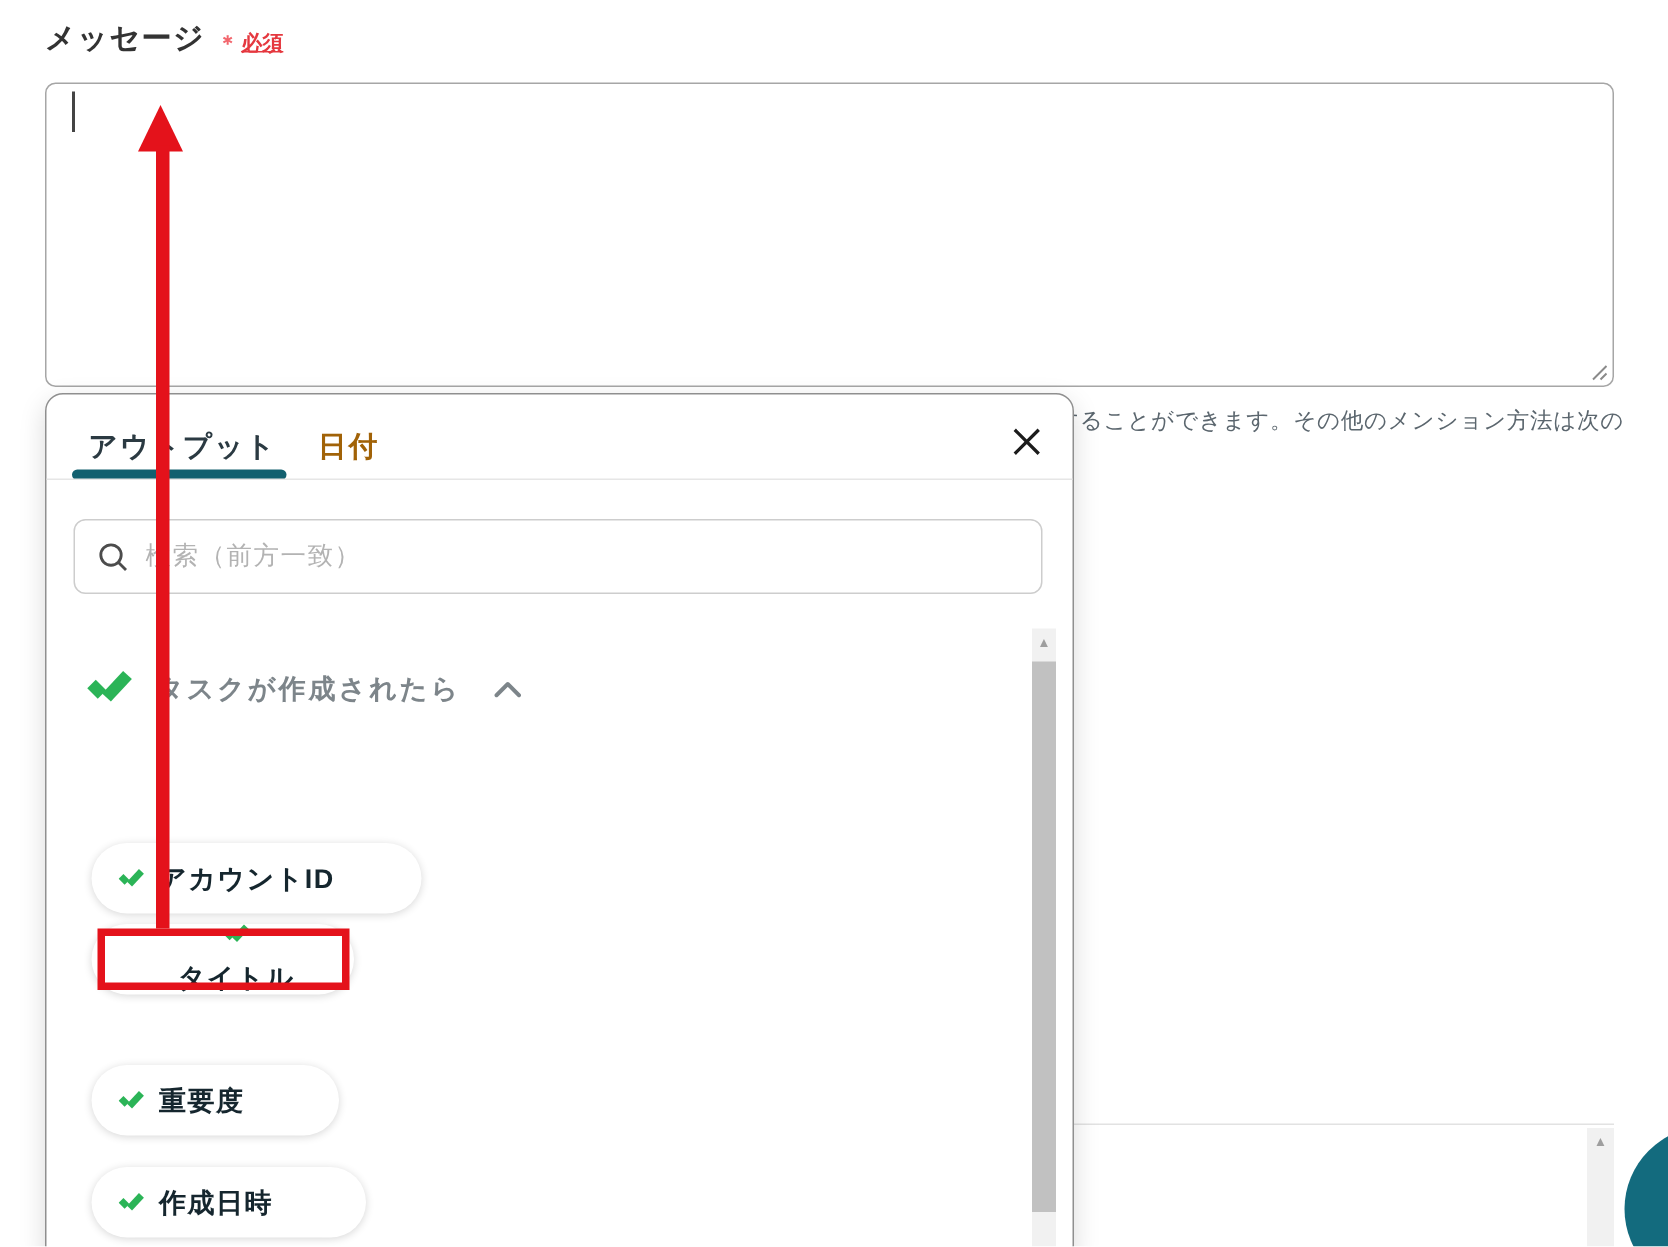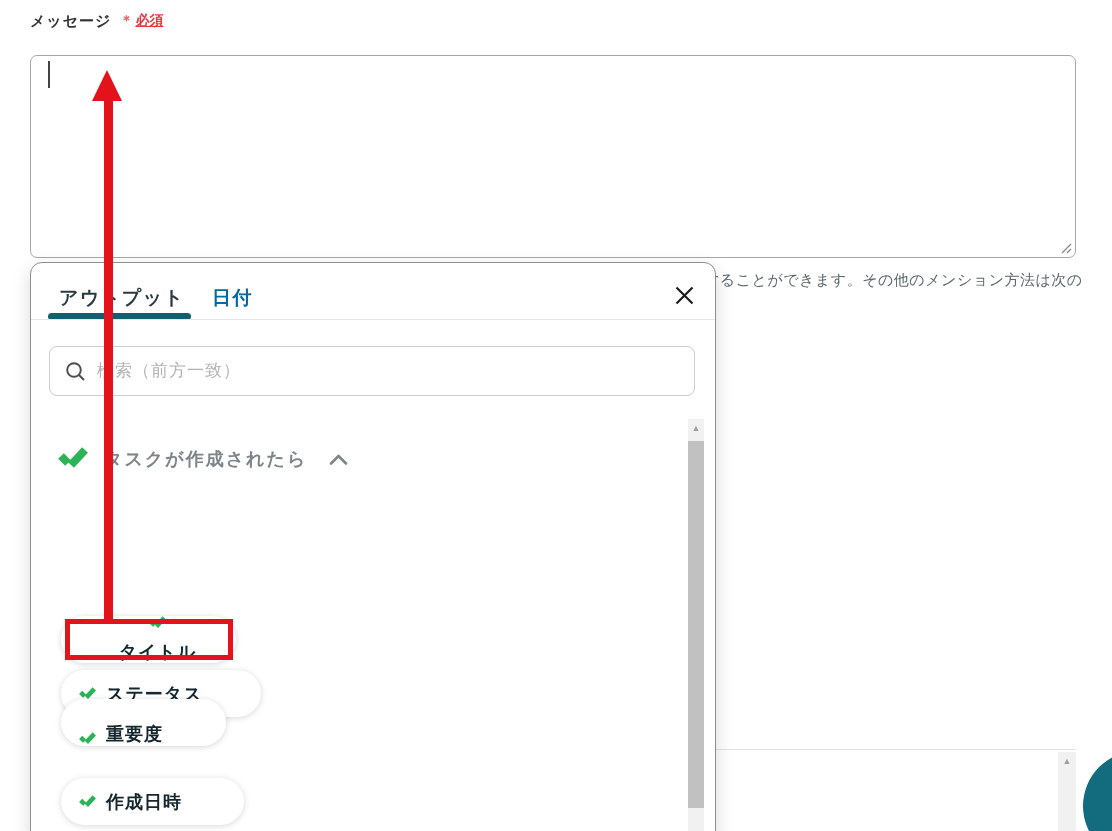--- a/index.html
+++ b/index.html
@@ -5,21 +5,21 @@
   * { margin:0; padding:0; box-sizing:border-box; }
   html,body { background:#ffffff; }
   body { font-family:"Liberation Sans","DejaVu Sans",sans-serif; }
   .stage {
     position:relative; width:1112px; height:831px;
     background:#ffffff; overflow:hidden;
   }
 
   
   .label-row { position:absolute; left:30px; top:12px; display:flex; align-items:flex-end; gap:8px; }
-  .msg-label { font-size:15px; font-weight:bold; color:#333333; letter-spacing:1px; }
+  .msg-label { font-size:20px; font-weight:bold; color:#333333; letter-spacing:1px; }
   .req-badge { display:flex; align-items:flex-end; gap:2px; padding-bottom:1px; }
   .req-star  { font-size:14px; font-weight:bold; color:#f2666d; }
   .req-text  { font-size:14px; font-weight:bold; color:#e5383f;text-decoration:underline; }
 
   .msg-textarea {
     position:absolute; left:30px; top:55px; width:1046px; height:203px;
     border:1px solid #a6a6a6; border-radius:7px; background:#fff;
     resize:none; outline:none; font-size:16px; padding:10px 14px;
     font-family:"Liberation Sans","DejaVu Sans",sans-serif;
   }
@@ -46,21 +46,21 @@
   }
 
   
   .popup {
     position:absolute; left:30px; top:262px; width:686px; height:580px;
     background:#ffffff; border:1px solid #8f8f8f; border-radius:12px;
     box-shadow:0 6px 18px rgba(0,0,0,0.15); z-index:10;
   }
   .tab { position:absolute; top:22px; font-size:19px; font-weight:bold; letter-spacing:1.5px; cursor:pointer; }
   .tab-output { left:28px; color:#2b3a42; }
-  .tab-date { left:181px; color:#0369a1; }
+  .tab-date { left:181px; color:#a16207; }
   .tab-indicator {
     position:absolute; left:17px; top:50px; width:143px; height:7px; border-radius:3.5px;
   }
   .tabs-divider { position:absolute; left:0; top:56px; width:100%; height:1px; background:#e6e6e6; }
   .close-btn { position:absolute; left:640px; top:21px; width:26px; height:26px; cursor:pointer; display:flex; align-items:center; justify-content:center; }
 
   .search-box {
     position:absolute; left:18px; top:83px; width:646px; height:50px;
     border:1px solid #cdcdcd; border-radius:8px; background:#fff;
     display:flex; align-items:center; padding-left:15px; gap:11px;
@@ -178,42 +178,42 @@
       </span>
       <span class="section-title">タスクが作成されたら</span>
       <span class="section-chevron">
         <svg width="19" height="13" viewBox="0 0 19 13">
           <polyline points="2,10.5 9.5,3 17,10.5" fill="none" stroke="#7d858a" stroke-width="2.6" stroke-linecap="round" stroke-linejoin="round"></polyline>
         </svg>
       </span>
     </div>
 
 
+    <div class="chip" style="top:299px; width:220px;">
+      <span style="display:flex;">
+        <svg width="17" height="14" viewBox="0 0 30 24">
+            <path d="M3 9 L10 16" stroke="#2bb457" stroke-width="8" fill="none"></path>
+            <path d="M13 18 L27 3" stroke="#2bb457" stroke-width="8" fill="none"></path>
+          </svg>
+      </span>
+      <span class="chip-label">アカウントID</span>
+    </div>
 
     <div class="chip" style="top:353px; width:175px;flex-direction:column;">
       <span style="display:flex;">
         <svg width="17" height="14" viewBox="0 0 30 24">
             <path d="M3 9 L10 16" stroke="#2bb457" stroke-width="8" fill="none"></path>
             <path d="M13 18 L27 3" stroke="#2bb457" stroke-width="8" fill="none"></path>
           </svg>
       </span>
       <span class="chip-label">タイトル</span>
     </div>
 
-    <div class="chip" style="top:407px; width:200px;">
-      <span style="display:flex;">
-        <svg width="17" height="14" viewBox="0 0 30 24">
-            <path d="M3 9 L10 16" stroke="#2bb457" stroke-width="8" fill="none"></path>
-            <path d="M13 18 L27 3" stroke="#2bb457" stroke-width="8" fill="none"></path>
-          </svg>
-      </span>
-      <span class="chip-label">ステータス</span>
-    </div>
-
-    <div class="chip" style="top:436px; width:165px;align-items:flex-end;">
+
+    <div class="chip" style="top:447px; width:165px;">
       <span style="display:flex;">
         <svg width="17" height="14" viewBox="0 0 30 24">
             <path d="M3 9 L10 16" stroke="#2bb457" stroke-width="8" fill="none"></path>
             <path d="M13 18 L27 3" stroke="#2bb457" stroke-width="8" fill="none"></path>
           </svg>
       </span>
       <span class="chip-label">重要度</span>
     </div>
 
     <div class="chip" style="top:515px; width:183px;">

